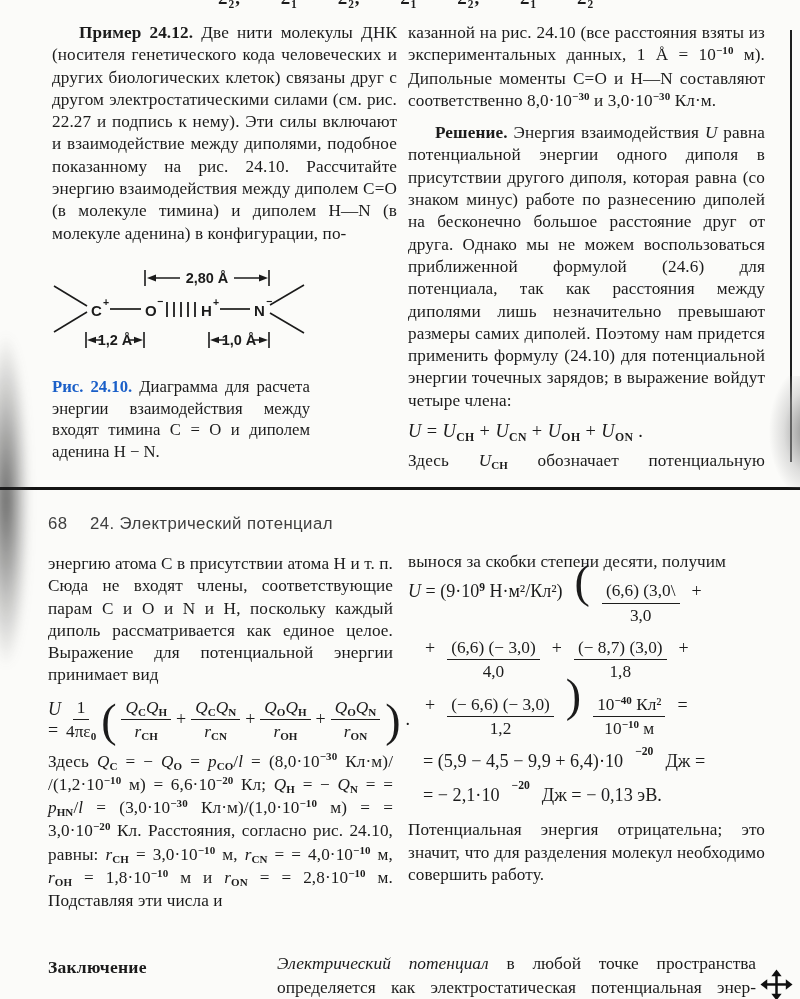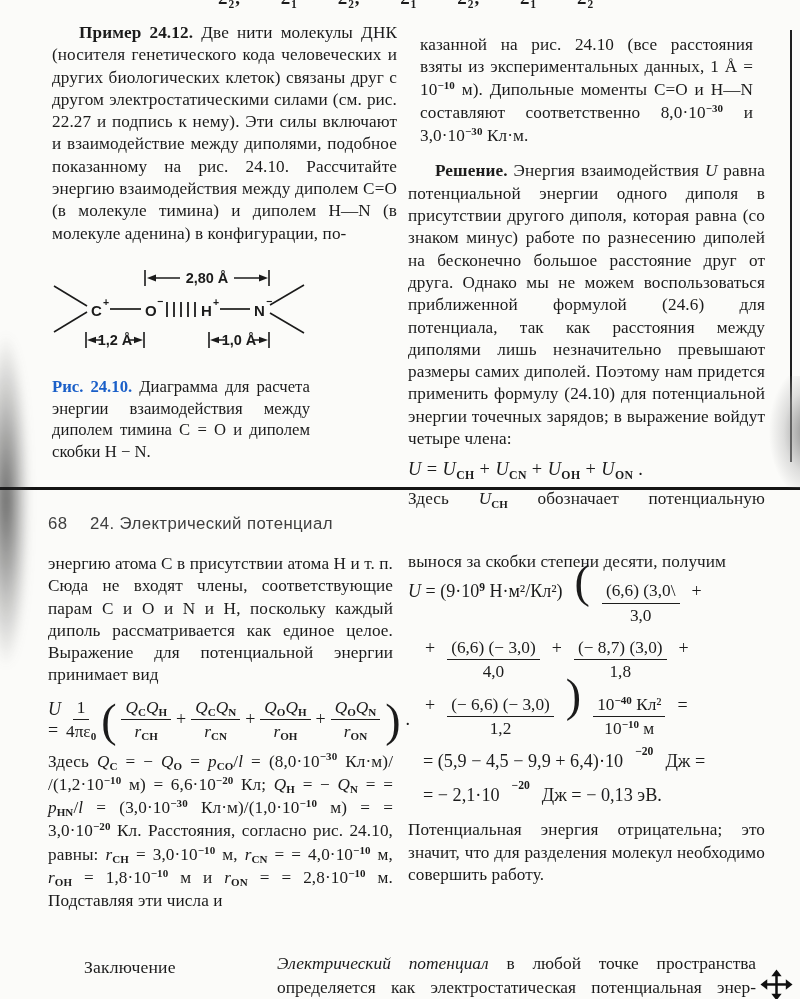--- a/index.html
+++ b/index.html
@@ -46,21 +46,21 @@
   .frac{display:inline-flex;flex-direction:column;align-items:center;text-align:center;font-size:17.3px;line-height:1.12;}
   .frac .num{border-bottom:1.5px solid #1d1d1d;padding:0 4px 2px;}
   .frac .den{padding-top:2px;}
   .bigp{font-size:46px;font-weight:400;line-height:0;position:relative;top:1px;}
   .u-formula{margin:11px 0 9px;}
   .bigform .row{display:flex;gap:12px;font-size:18px;margin-bottom:13px;}
   .bigform .r2,.bigform .r3{margin-left:17px;}
   .bigform .r4,.bigform .r5{margin-left:15px;font-size:18.2px;}
   .bigform{margin-top:8px;}
   
-  .conclusion{left:48px;top:957px;font-size:17.6px;font-weight:400;letter-spacing:.2px;margin-left:36px;}
+  .conclusion{left:48px;top:957px;font-size:17.6px;font-weight:700;letter-spacing:.2px;}
   .footer-text{left:277px;top:952px;width:479px;font-size:17.4px;line-height:23.6px;}
   .footer-text div{text-align:justify;text-align-last:justify;}
   
   .edge-shadow{left:-17px;top:333px;width:46px;height:335px;border-radius:50%;
     background:radial-gradient(closest-side,rgba(22,22,22,.66),rgba(70,70,70,.32) 58%,rgba(120,120,120,0) 100%);
     filter:blur(5px);}
   .right-line{left:790px;top:30px;width:2.4px;height:432px;background:#1f1f1f;}
   .curl-shadow{left:756px;top:376px;width:44px;height:112px;
     background:radial-gradient(ellipse 120% 80% at 118% 50%,rgba(110,110,110,.78),rgba(185,185,185,.45) 46%,rgba(255,255,255,0) 74%);}
   .move-icon{left:760px;top:969px;}
@@ -115,25 +115,25 @@
 
     <line x1="157" y1="71" x2="157" y2="87" stroke-width="1.6"></line>
     <line x1="217" y1="71" x2="217" y2="87" stroke-width="1.6"></line>
     <polygon points="158,79 167,75.8 167,82.2"></polygon>
     <line x1="167" y1="79" x2="173" y2="79" stroke-width="1.5"></line>
     <text class="dimlab" x="187" y="84" text-anchor="middle">1,0 Å</text>
     <line x1="201" y1="79" x2="207" y2="79" stroke-width="1.5"></line>
     <polygon points="216,79 207,75.8 207,82.2"></polygon>
   </svg>
 
-  <p class="caption" style="margin-bottom:0"><span class="figlabel">Рис. 24.10.</span><span> Диаграмма для расчета энергии взаимодействия между диполем тимина C = O и диполем скобки H − N.</span></p>
+  <p class="caption" style="margin-bottom:0"><span class="figlabel">Рис. 24.10.</span><span> Диаграмма для расчета энергии взаимодействия между входят тимина C = O и диполем аденина H − N.</span></p>
 </div>
 
 <div class="abs col-right-p1">
-  <p class="body-text" style="margin:12px">казанной на рис. 24.10 (все расстояния взяты из экспериментальных данных, 1 Å = 10<sup>−10</sup> м). Дипольные моменты C=O и H—N составляют соответственно 8,0·10<sup>−30</sup> и 3,0·10<sup>−30</sup> Кл·м.</p>
+  <p class="body-text" style="margin:0">казанной на рис. 24.10 (все расстояния взяты из экспериментальных данных, 1 Å = 10<sup>−10</sup> м). Дипольные моменты C=O и H—N составляют соответственно 8,0·10<sup>−30</sup> и 3,0·10<sup>−30</sup> Кл·м.</p>
   <p class="body-text indent" style="margin:9px 0 0"><b class="plabel">Решение.</b><span> Энергия взаимодействия <i>U</i> равна потенциальной энергии одного диполя в присутствии другого диполя, которая равна (со знаком минус) работе по разнесению диполей на бесконечно большое расстояние друг от друга. Однако мы не можем воспользоваться приближенной формулой (24.6) для потенциала, так как расстояния между диполями лишь незначительно превышают размеры самих диполей. Поэтому нам придется применить формулу (24.10) для потенциальной энергии точечных зарядов; в выражение войдут четыре члена:</span></p>
   <div class="formula-line"><i>U</i> = <i>U</i><sub>CH</sub> + <i>U</i><sub>CN</sub> + <i>U</i><sub>OH</sub> + <i>U</i><sub>ON</sub> .</div>
   <p class="body-text jlast" style="margin:0">Здесь <i>U</i><sub>CH</sub> обозначает потенциальную</p>
 </div>
 
 <div class="abs divider"></div>
 
 <div class="abs pageheader">
   <span class="num">68</span><span>24. Электрический потенциал</span>
 </div>

